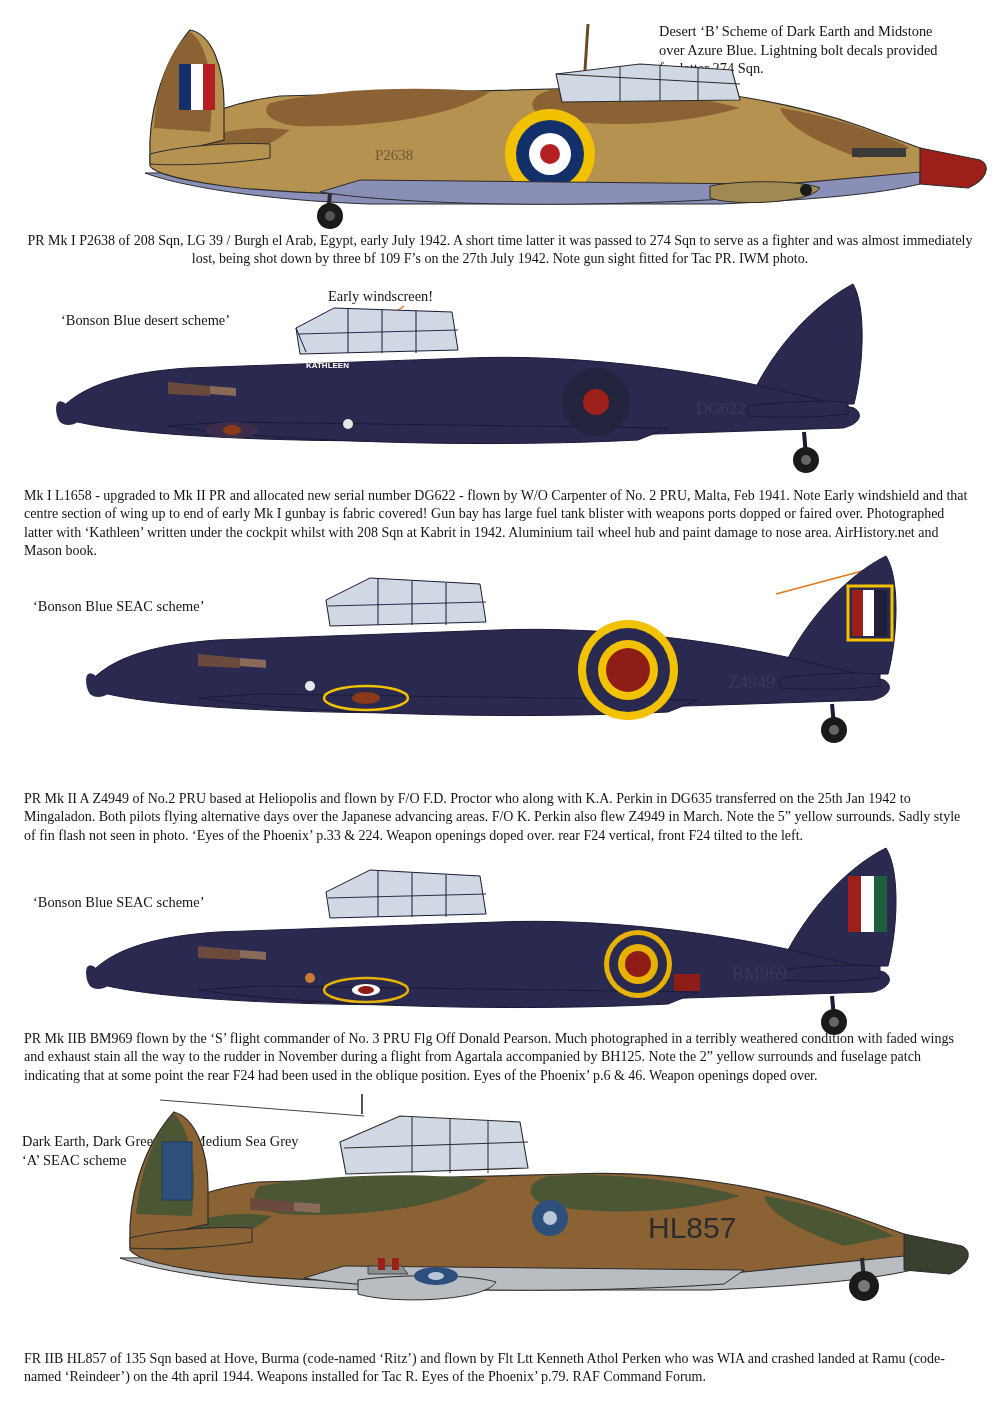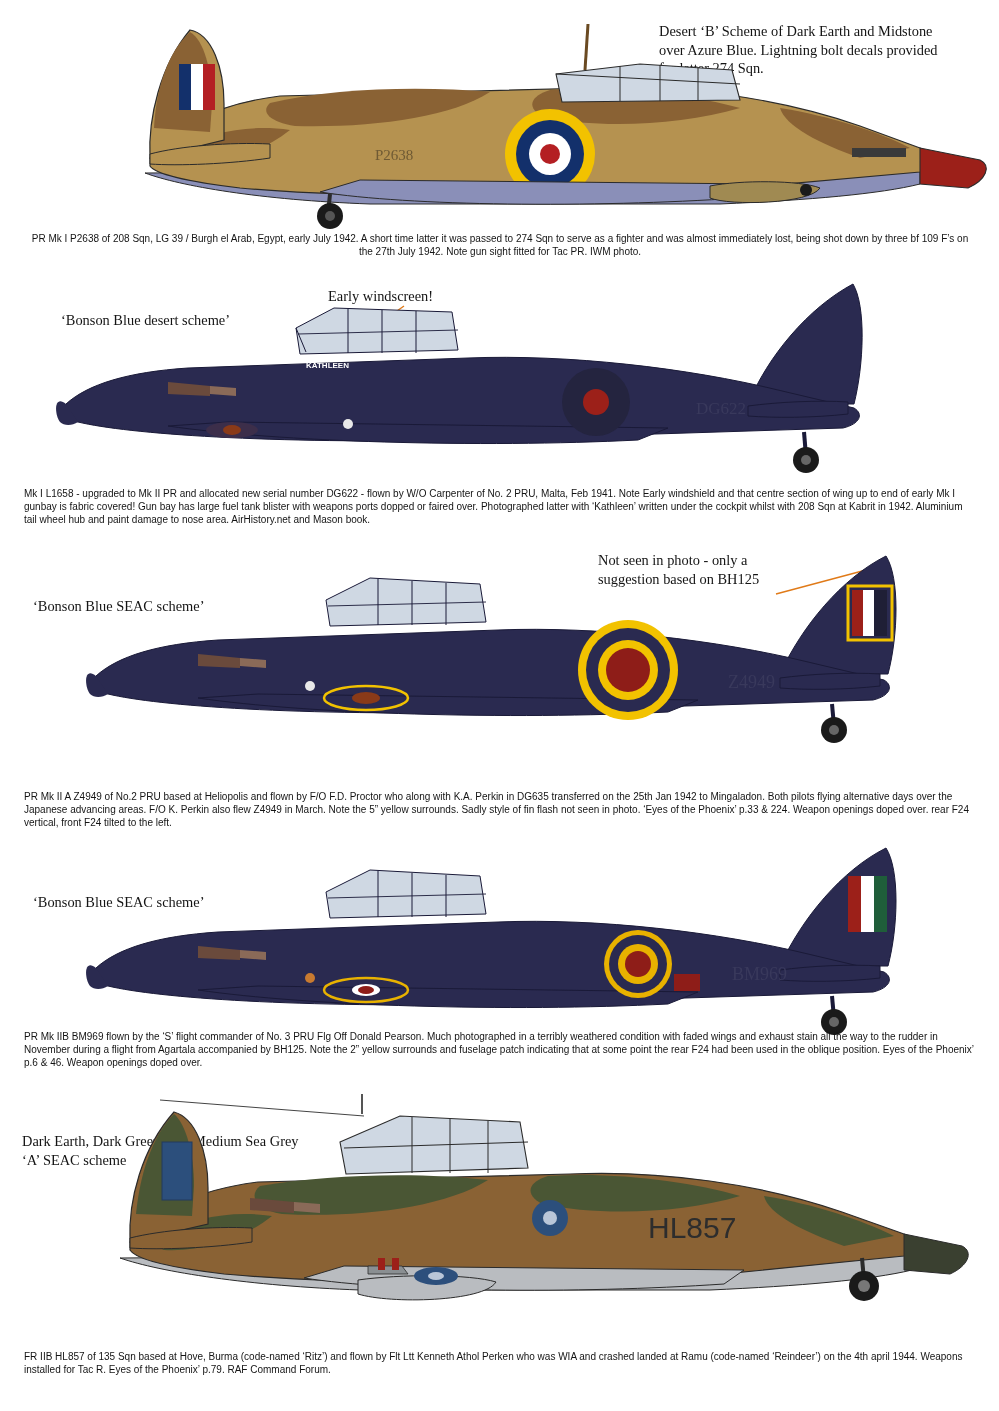--- a/index.html
+++ b/index.html
@@ -6,22 +6,22 @@
   body{
     width:999px;
     background:#ffffff;
     font-family:"Liberation Serif", serif;
     color:#111111;
   }
   .page{position:relative;width:999px;height:1411px;overflow:hidden;}
 
   .caption{
     position:absolute;
-    font-family:Liberation Sans, sans-serif;
-    font-size:10px;
+    font-family:Liberation Serif, serif;
+    font-size:14px;
     line-height:1.32;
     color:#141414;
     text-align:left;
   }
   .note{
     position:absolute;
     font-family:"Liberation Serif", serif;
     font-size:14.4px;
     line-height:1.3;
     color:#141414;
@@ -141,22 +141,20 @@
       <g>
         <path d="M756,160 L758,184" stroke="#1a1a38" stroke-width="4"></path>
         <circle cx="758" cy="188" r="13" fill="#1a1a1a"></circle>
         <circle cx="758" cy="188" r="5" fill="#666"></circle>
       </g>
     </svg>
   </div>
 
   <div class="caption" style="left:24px;top:487px;width:950px;">Mk I L1658 - upgraded to Mk II PR and allocated new serial number DG622 - flown by W/O Carpenter of No. 2 PRU, Malta, Feb 1941. Note Early windshield and that centre section of wing up to end of early Mk I gunbay is fabric covered! Gun bay has large fuel tank blister with weapons ports dopped or faired over. Photographed latter with ‘Kathleen’ written under the cockpit whilst with 208 Sqn at Kabrit in 1942. Aluminium tail wheel hub and paint damage to nose area. AirHistory.net and Mason book.</div>
 
-  <div class="note" style="left:598px;top:551px;width:240px;white-space:pre-line;">Not seen in photo - only a
-suggestion based on BH125</div>
   <div class="note" style="left:33px;top:597px;width:260px;">‘Bonson Blue SEAC scheme’</div>
 
   <svg class="profile" style="left:770px;top:560px;" width="110" height="50" viewBox="0 0 110 50">
     <path class="lead" d="M6,34 L96,10"></path>
   </svg>
 
   <div class="profile" style="left:80px;top:548px;">
     <svg width="840" height="210" viewBox="0 0 840 210">
       <path d="M700,126 C722,78 762,30 806,8 C820,30 818,88 808,126 Z" fill="#2a2a50" stroke="#1a1a38" stroke-width="1"></path>
       <path d="M16,128 C38,108 78,96 138,92 L418,82 C518,78 638,92 728,114 L804,132 C814,138 810,148 793,152 L418,164 C218,168 78,158 28,146 C12,142 10,134 16,128 Z" fill="#2a2a50" stroke="#1a1a38" stroke-width="1"></path>

